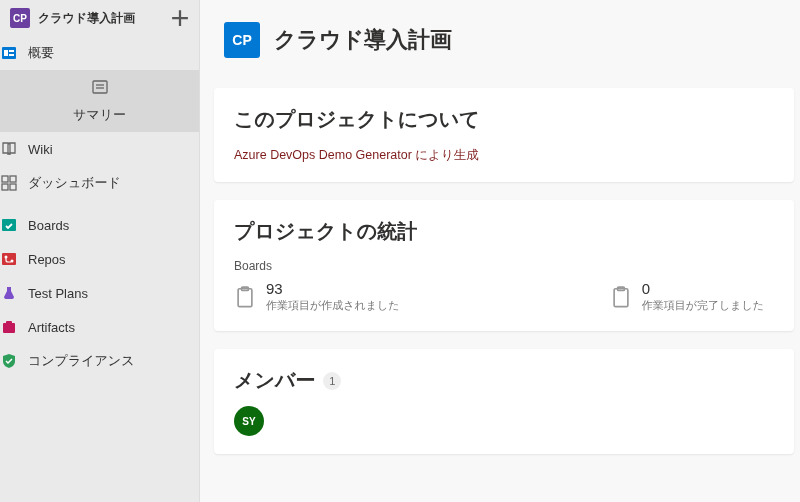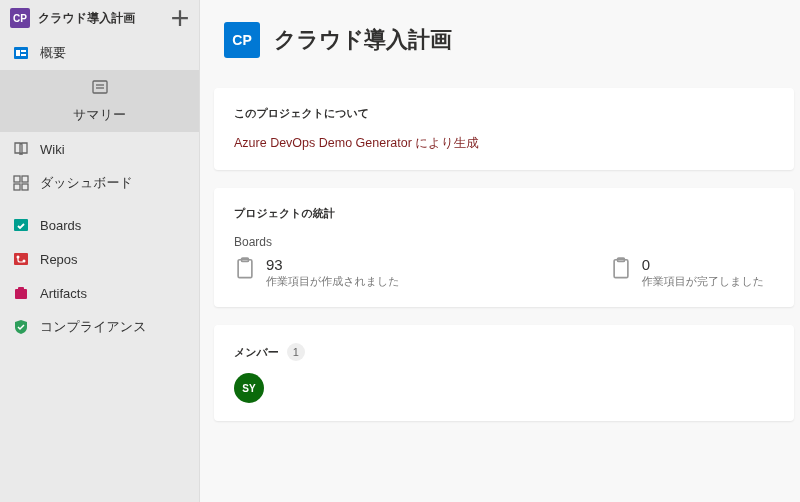--- a/index.html
+++ b/index.html
@@ -51,21 +51,21 @@
     width: 18px;
     height: 18px;
     color: #555;
     cursor: pointer;
     display:flex;align-items:center;justify-content:center;
   }
   .sb-item {
     display: flex;
     align-items: center;
     gap: 10px;
-    padding: 8px 12px;
+    padding: 8px 0;
     cursor: pointer;
     font-size: 13px;
     color: #333;
   }
   .sb-item.active { background: #d8d8d8; flex-direction: column; }
   .sb-spacer { height: 8px; }
   .ic { width:18px; height:18px; display:flex; align-items:center; justify-content:center; flex-shrink:0; }
   .ic svg { width:16px; height:16px; }
   
   .main {
@@ -90,26 +90,26 @@
     display:flex;align-items:center;justify-content:center;
   }
   .header-title { font-size:22px; font-weight:700; }
   .card {
     background:#fff;
     margin: 0 6px 18px 14px;
     border-radius:4px;
     box-shadow: 0 1px 2px rgba(0,0,0,0.08);
     padding: 18px 20px;
   }
-  .card h2 { font-size:11px; font-weight:700; margin-bottom:14px; }
+  .card h2 { font-size:20px; font-weight:700; margin-bottom:14px; }
   .about-text { font-size:12.5px; color:#7f1d1d; }
   .stats-sub { font-size:12px; color:#555; margin-bottom:8px; }
   .stats-row { display:flex; gap:60px; }
   .stat {
-    display:flex; align-items:flex-start; gap:10px;
+    display:flex; align-items:center; gap:10px;
   }
   .stat:last-child { margin-left:auto; margin-right:10px; }
   .clip-ic { width:22px;height:22px;color:#999; display:flex;align-items:center;justify-content:center;}
   .stat-num { font-size:15px; font-weight:400; line-height:1; }
   .stat-lbl { font-size:11px; color:#777; margin-top:2px;}
   .members-head { display:flex; align-items:center; gap:8px; margin-bottom:12px;}
   .count-pill {
     background:#eee; border-radius:10px; min-width:18px; height:18px;
     font-size:11px; color:#666;
     display:flex;align-items:center;justify-content:center;padding:0 5px;
@@ -196,20 +196,28 @@
           <rect x="1" y="2" width="14" height="12" rx="1" fill="#d13438"></rect>
           <circle cx="5" cy="6" r="1.5" fill="#fff"></circle>
           <circle cx="11" cy="10" r="1.5" fill="#fff"></circle>
           <path d="M5 7v2a2 2 0 0 0 2 2h3" stroke="#fff" stroke-width="1.2" fill="none"></path>
         </svg>
     </span>
     <span>Repos</span>
   </div>
 
 
+  <div class="sb-item">
+    <span class="ic">
+      <svg viewBox="0 0 16 16">
+          <path d="M6 2h4v4l3 6a2 2 0 0 1-2 2H5a2 2 0 0 1-2-2l3-6V2z" fill="#7b4fc9"></path>
+        </svg>
+    </span>
+    <span>Test Plans</span>
+  </div>
 
   <div class="sb-item">
     <span class="ic">
       <svg viewBox="0 0 16 16">
           <rect x="2" y="4" width="12" height="10" rx="1" fill="#c2185b"></rect>
           <rect x="5" y="2" width="6" height="3" rx="1" fill="#c2185b"></rect>
         </svg>
     </span>
     <span>Artifacts</span>
   </div>

